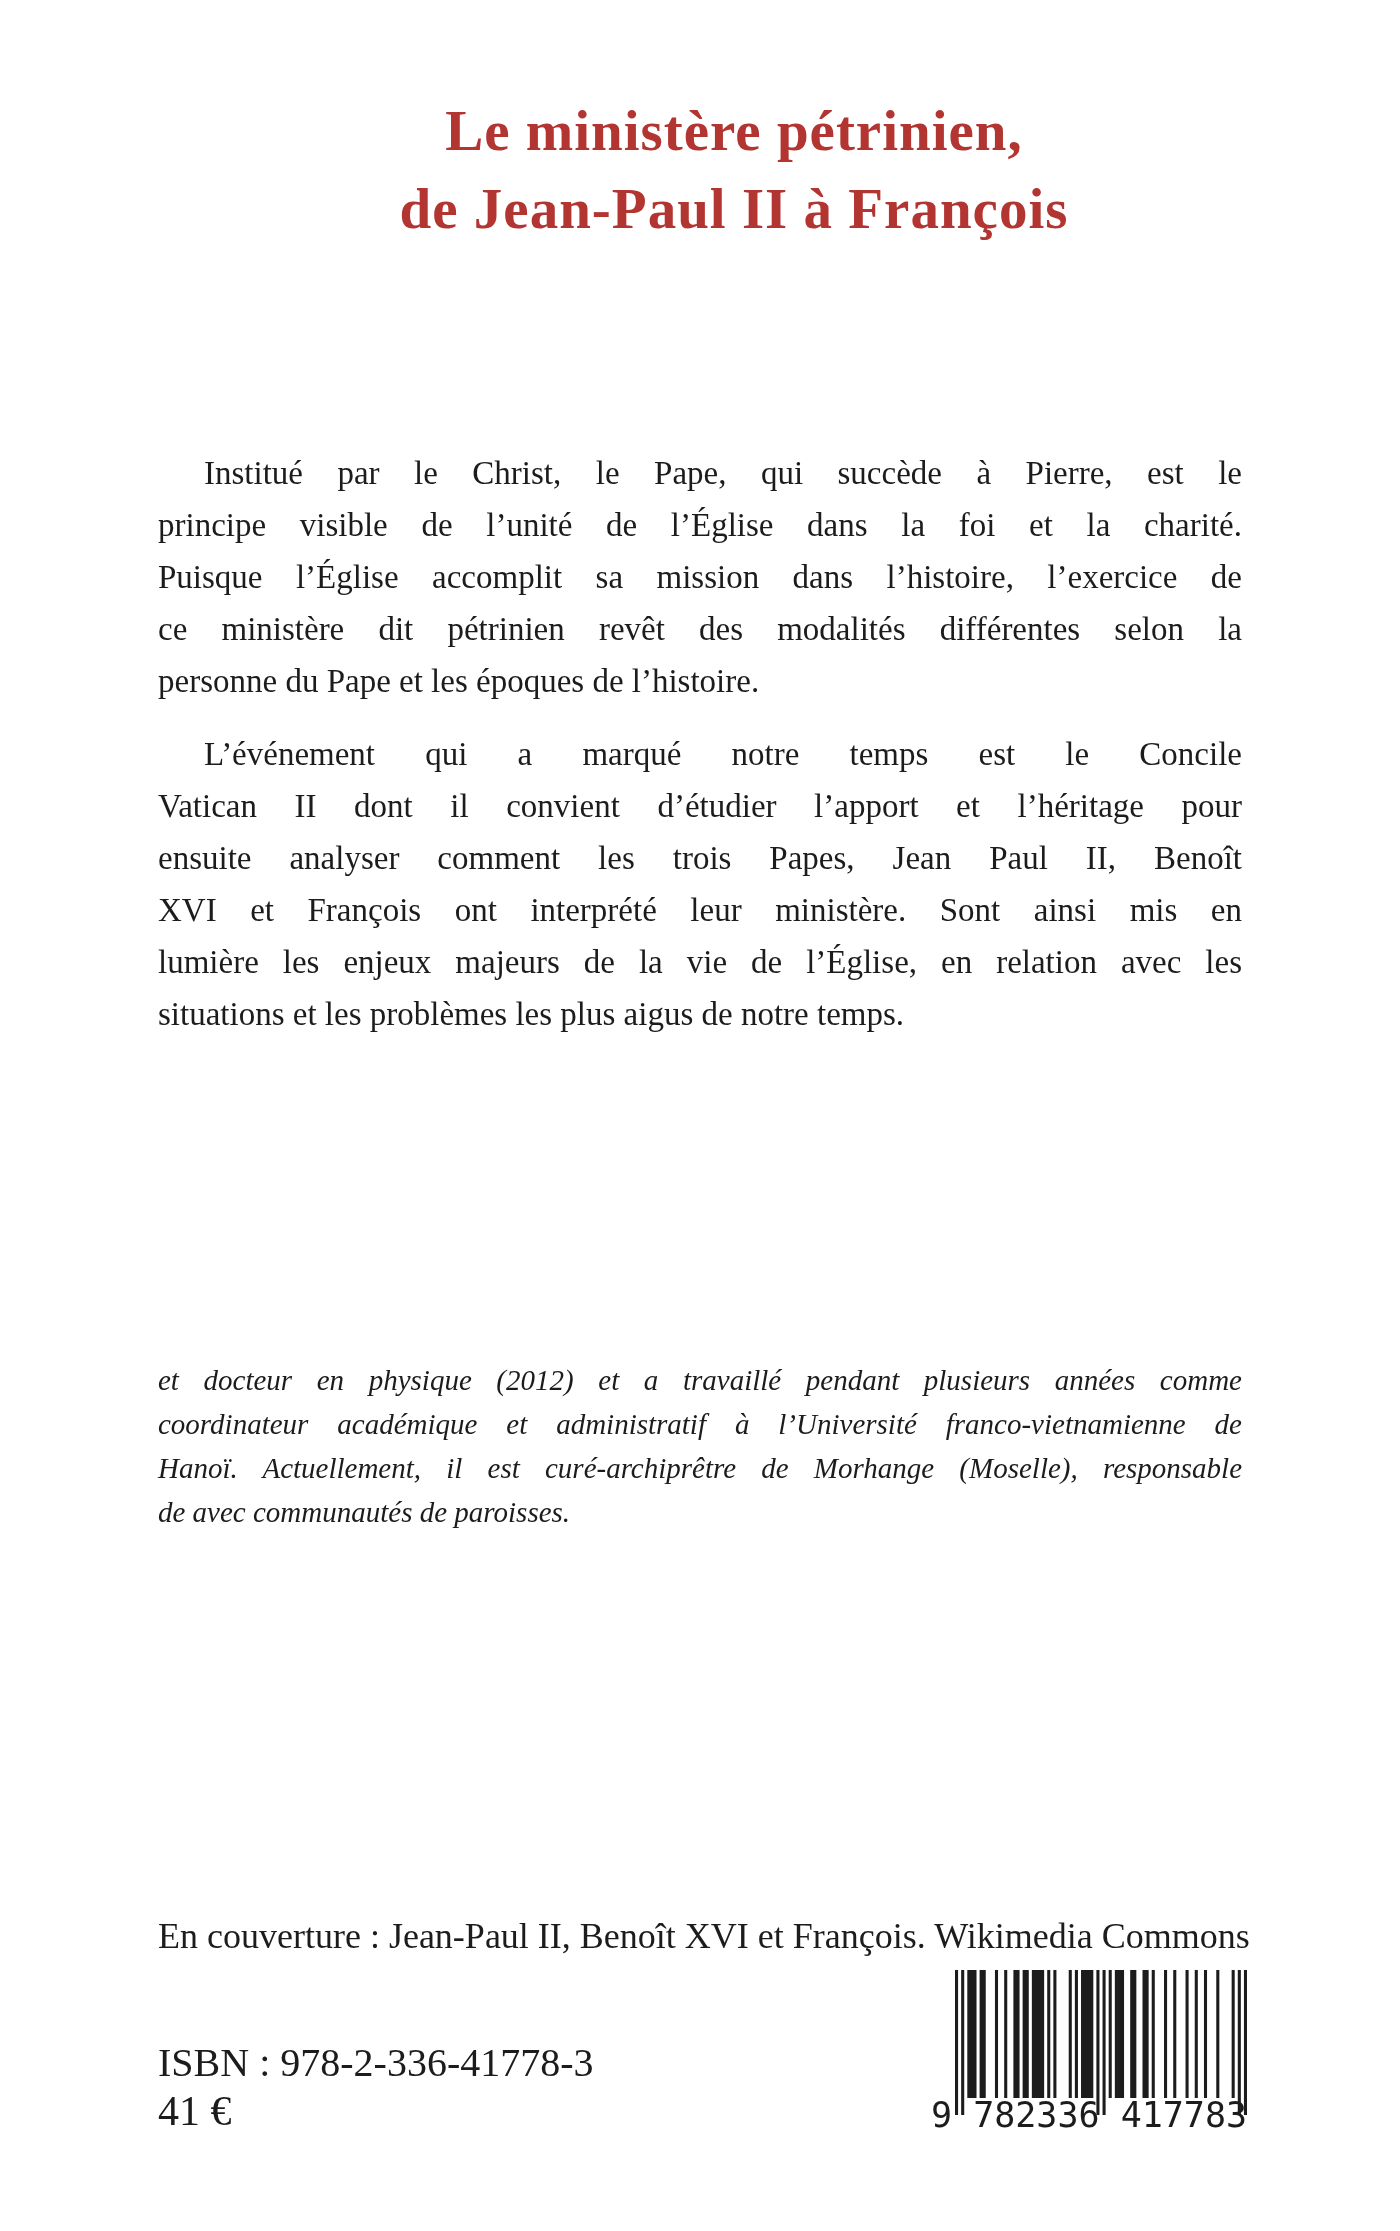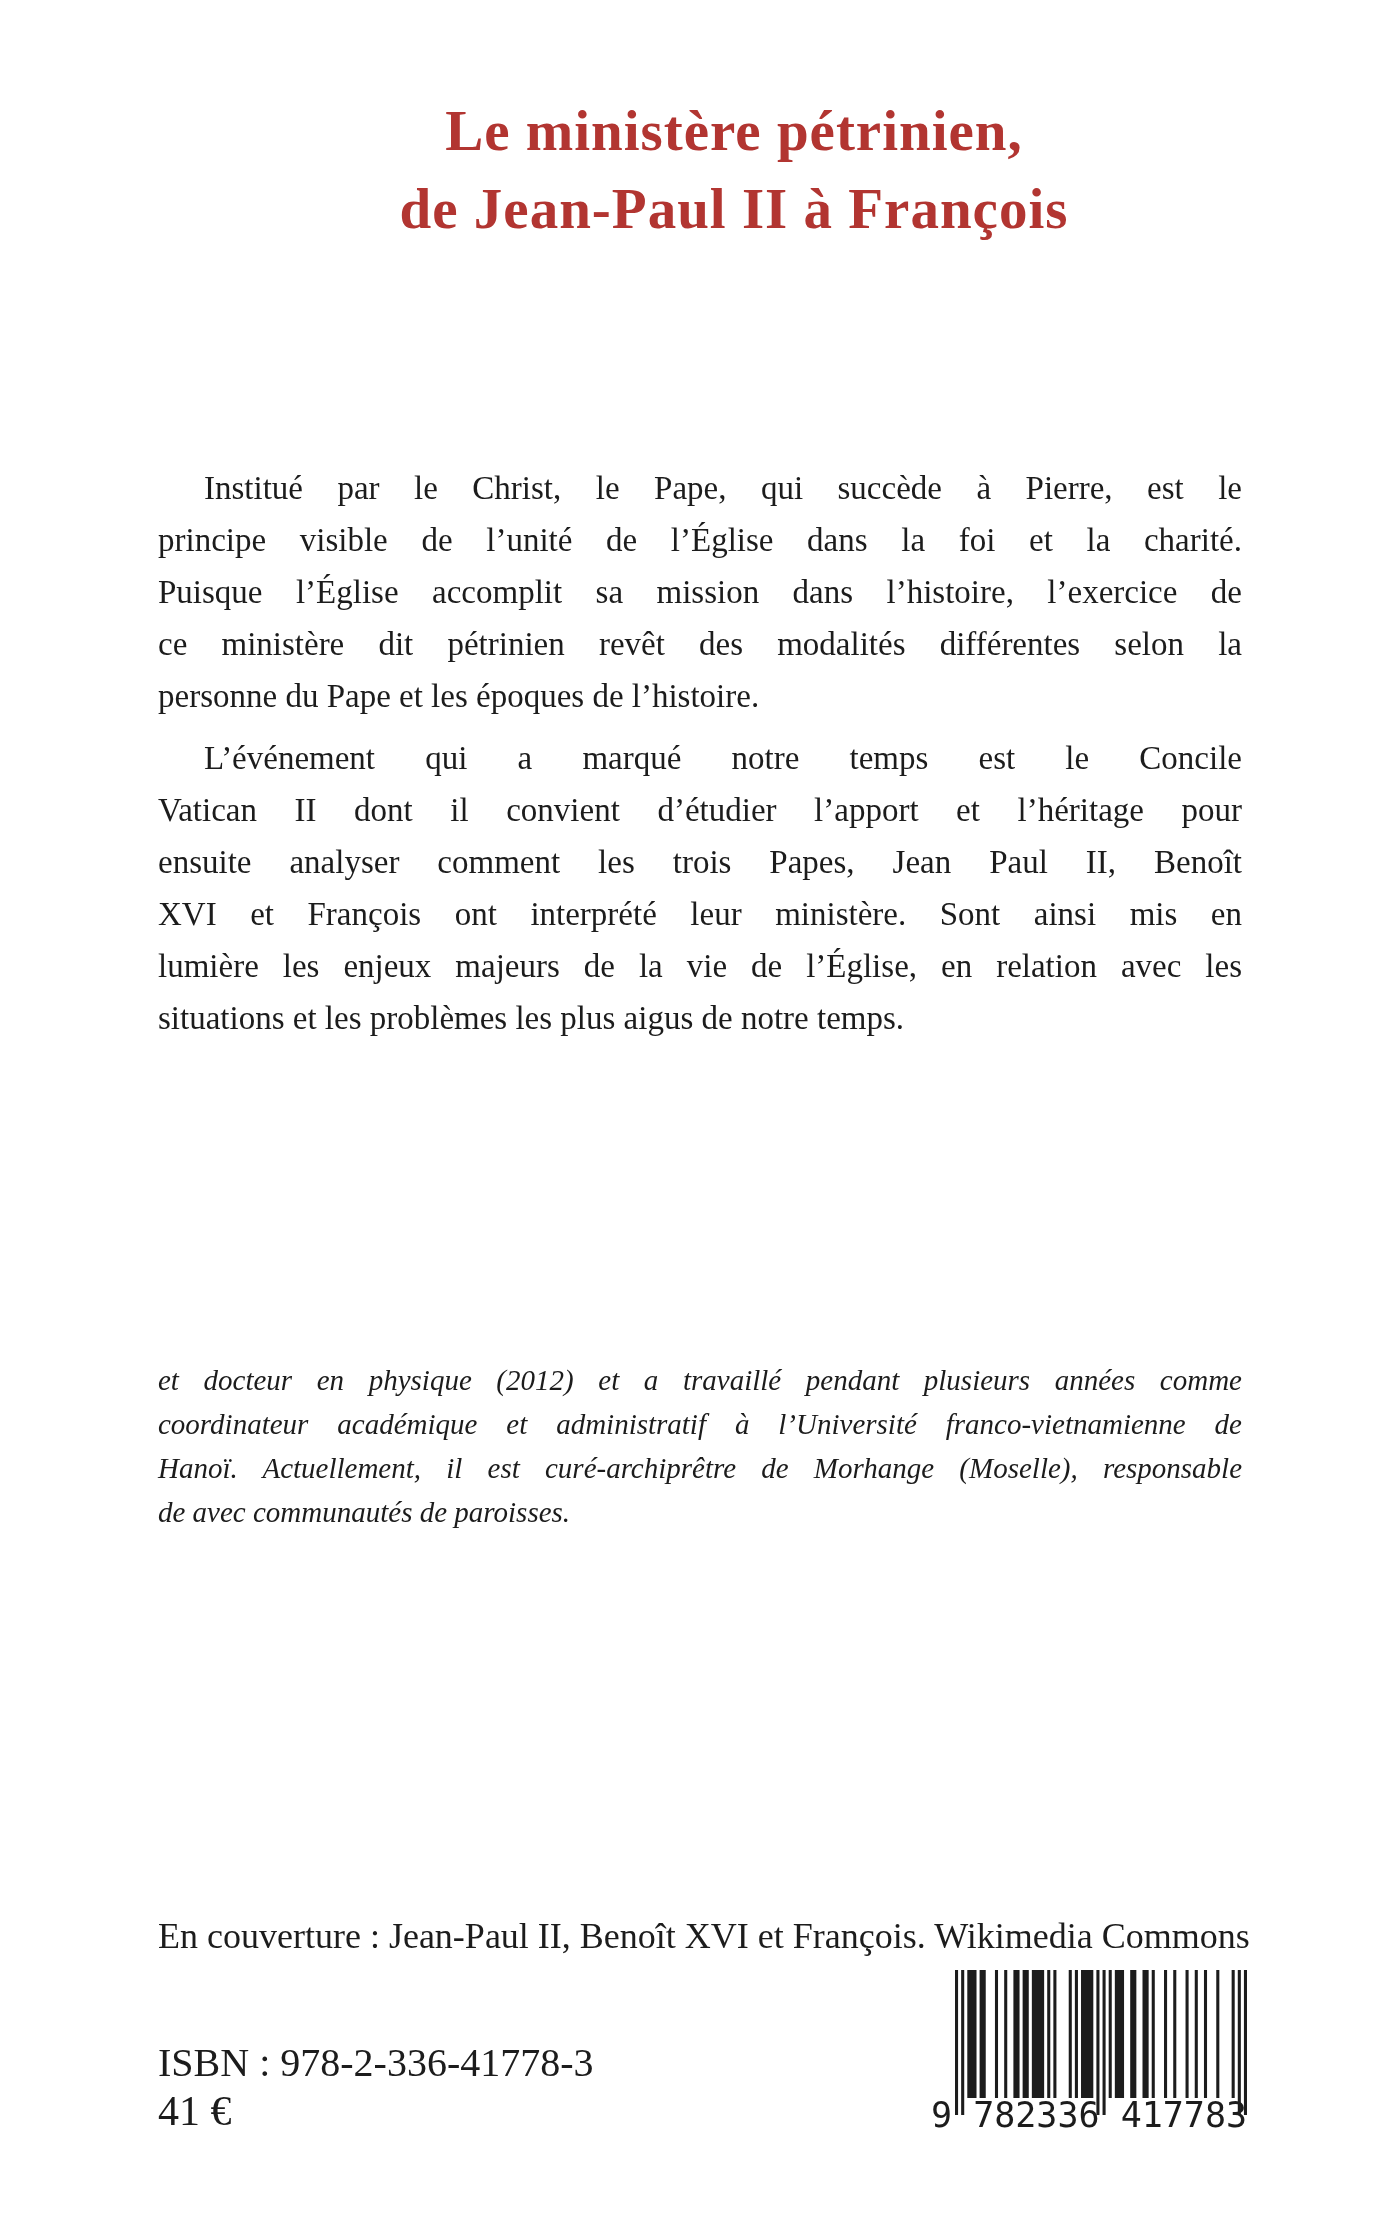--- a/index.html
+++ b/index.html
@@ -24,27 +24,27 @@
     text-align: center;
     font-weight: bold;
     font-size: 57px;
     line-height: 78px;
     letter-spacing: 1px;
   }
 
   
   .synopsis {
     position: absolute;
-    top: 462px;
+    top: 447px;
     left: 158px;
     width: 1084px;
     font-size: 33px;
     line-height: 52px;
   }
-  .para + .para { margin-top: 10px; }
+  .para + .para { margin-top: 21px; }
   .para .jline:first-child { text-indent: 46px; }
 
   .jline {
     text-align: justify;
     text-align-last: justify;
     white-space: normal;
   }
   .jline.last { text-align-last: left; }
 
   

